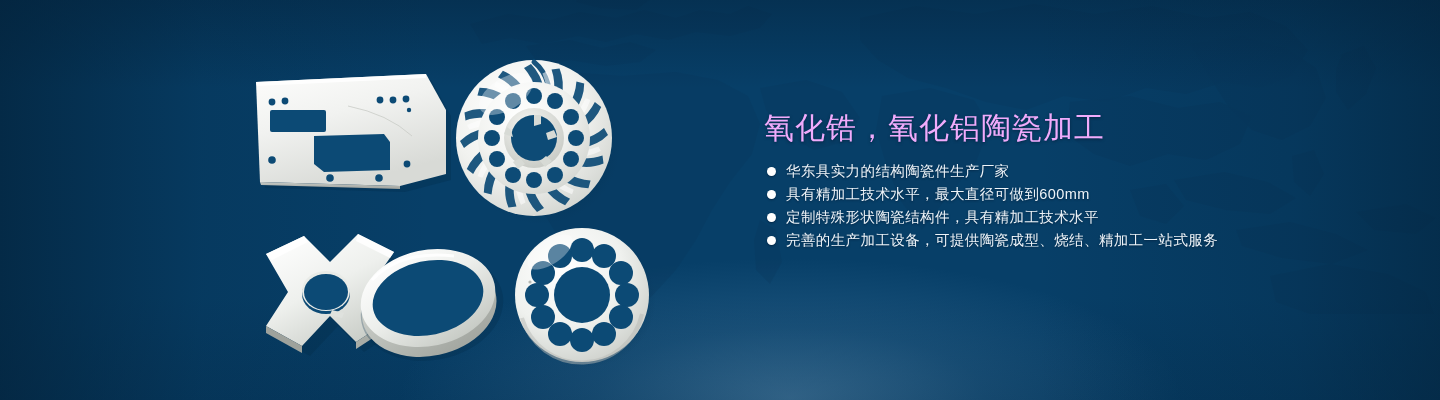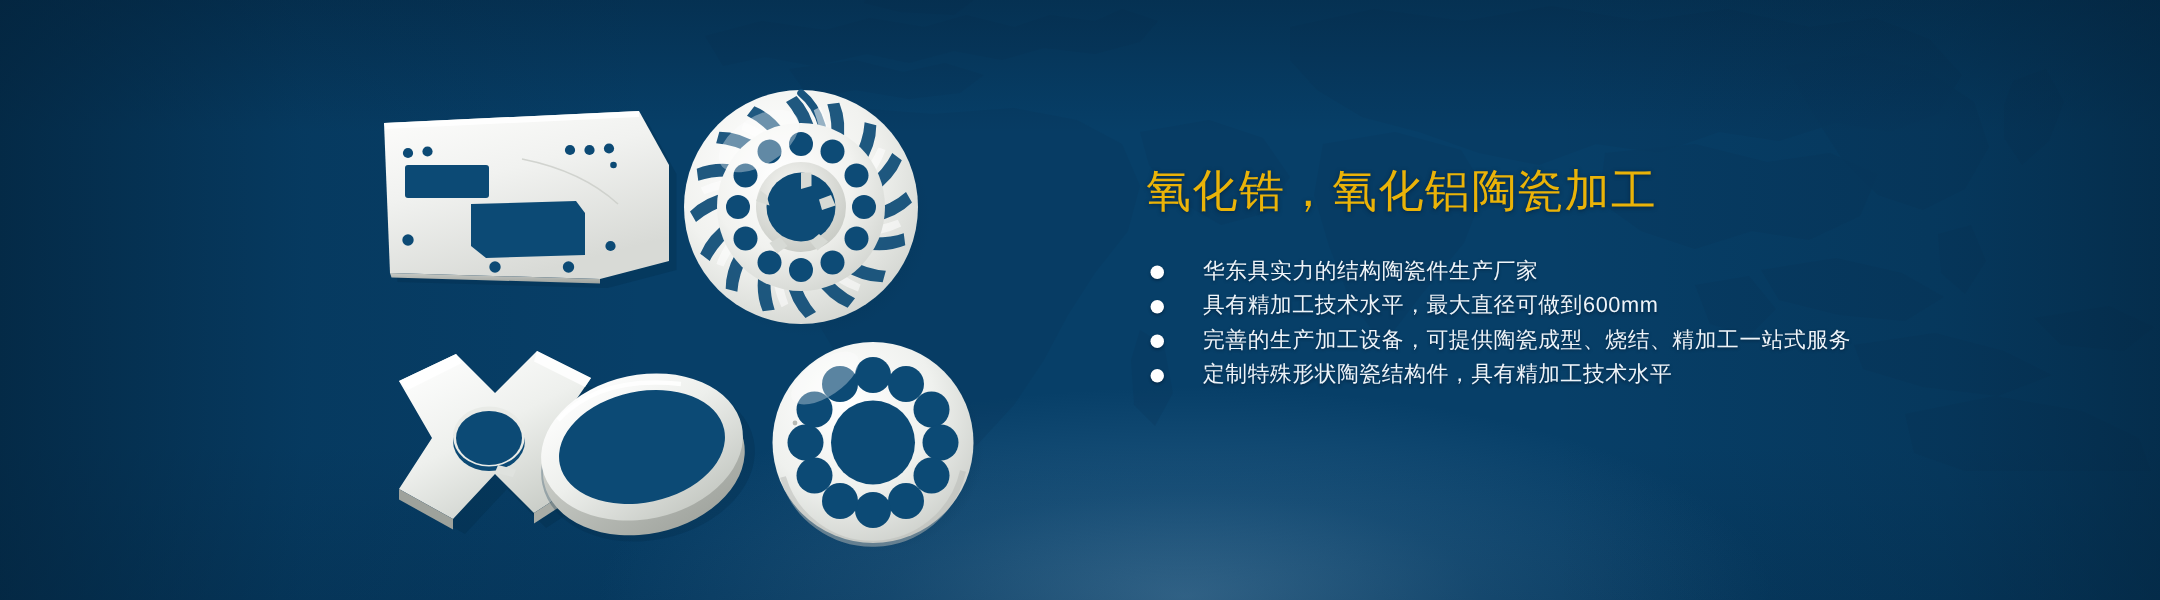--- a/index.html
+++ b/index.html
@@ -40,40 +40,39 @@
   .prod{position:absolute;}
   .prod svg{display:block;overflow:visible;}
   #prod-plate{left:252px;top:72px;}
   #prod-impeller{left:448px;top:48px;}
   #prod-cross{left:248px;top:222px;}
   #prod-ring{left:340px;top:228px;}
   #prod-holeddisc{left:508px;top:222px;}
   
   .copy{position:absolute;left:762px;top:108px;width:620px;}
   .headline{
-    color:#eab308;font-size:30px;line-height:40px;font-weight:400;
-    letter-spacing:1px;margin:0 0 22px 2px;
+    color:#f0abfc;font-size:30px;line-height:40px;font-weight:400;
+    letter-spacing:1px;margin:0 0 12px 2px;
     text-shadow:0 1px 3px rgba(0,18,38,0.55);
     white-space:nowrap;
   }
   .bullets{list-style:none;margin:0;padding:0;}
   .bullet{
     display:flex;align-items:center;
     height:23px;margin-bottom:0;
   }
   .dot{
     width:9px;height:9px;border-radius:50%;
     background:#ffffff;flex:0 0 auto;margin-right:10px;margin-left:5px;
     box-shadow:0 1px 2px rgba(0,15,35,0.45);
   }
   .btxt{
     color:#eef4f9;font-size:14.5px;line-height:23px;
     letter-spacing:0.4px;white-space:nowrap;
     text-shadow:0 1px 2px rgba(0,18,38,0.5);
-    margin-left:16px;
   }
 </style>
 </head>
 <body>
 
 <div id="banner">
 
   <div class="bg-base"></div>
   <div class="bg-glow"></div>
 
@@ -404,22 +403,22 @@
       <li class="bullet">
         <span class="dot"></span>
         <span class="btxt">华东具实力的结构陶瓷件生产厂家</span>
       </li>
       <li class="bullet">
         <span class="dot"></span>
         <span class="btxt">具有精加工技术水平，最大直径可做到600mm</span>
       </li>
       <li class="bullet">
         <span class="dot"></span>
-        <span class="btxt">完善的生产加工设备，可提供陶瓷成型、烧结、精加工一站式服务</span>
+        <span class="btxt">定制特殊形状陶瓷结构件，具有精加工技术水平</span>
       </li>
       <li class="bullet">
         <span class="dot"></span>
-        <span class="btxt">定制特殊形状陶瓷结构件，具有精加工技术水平</span>
+        <span class="btxt">完善的生产加工设备，可提供陶瓷成型、烧结、精加工一站式服务</span>
       </li>
     </ul>
   </div>
 
 </div>
 
 </body></html>

